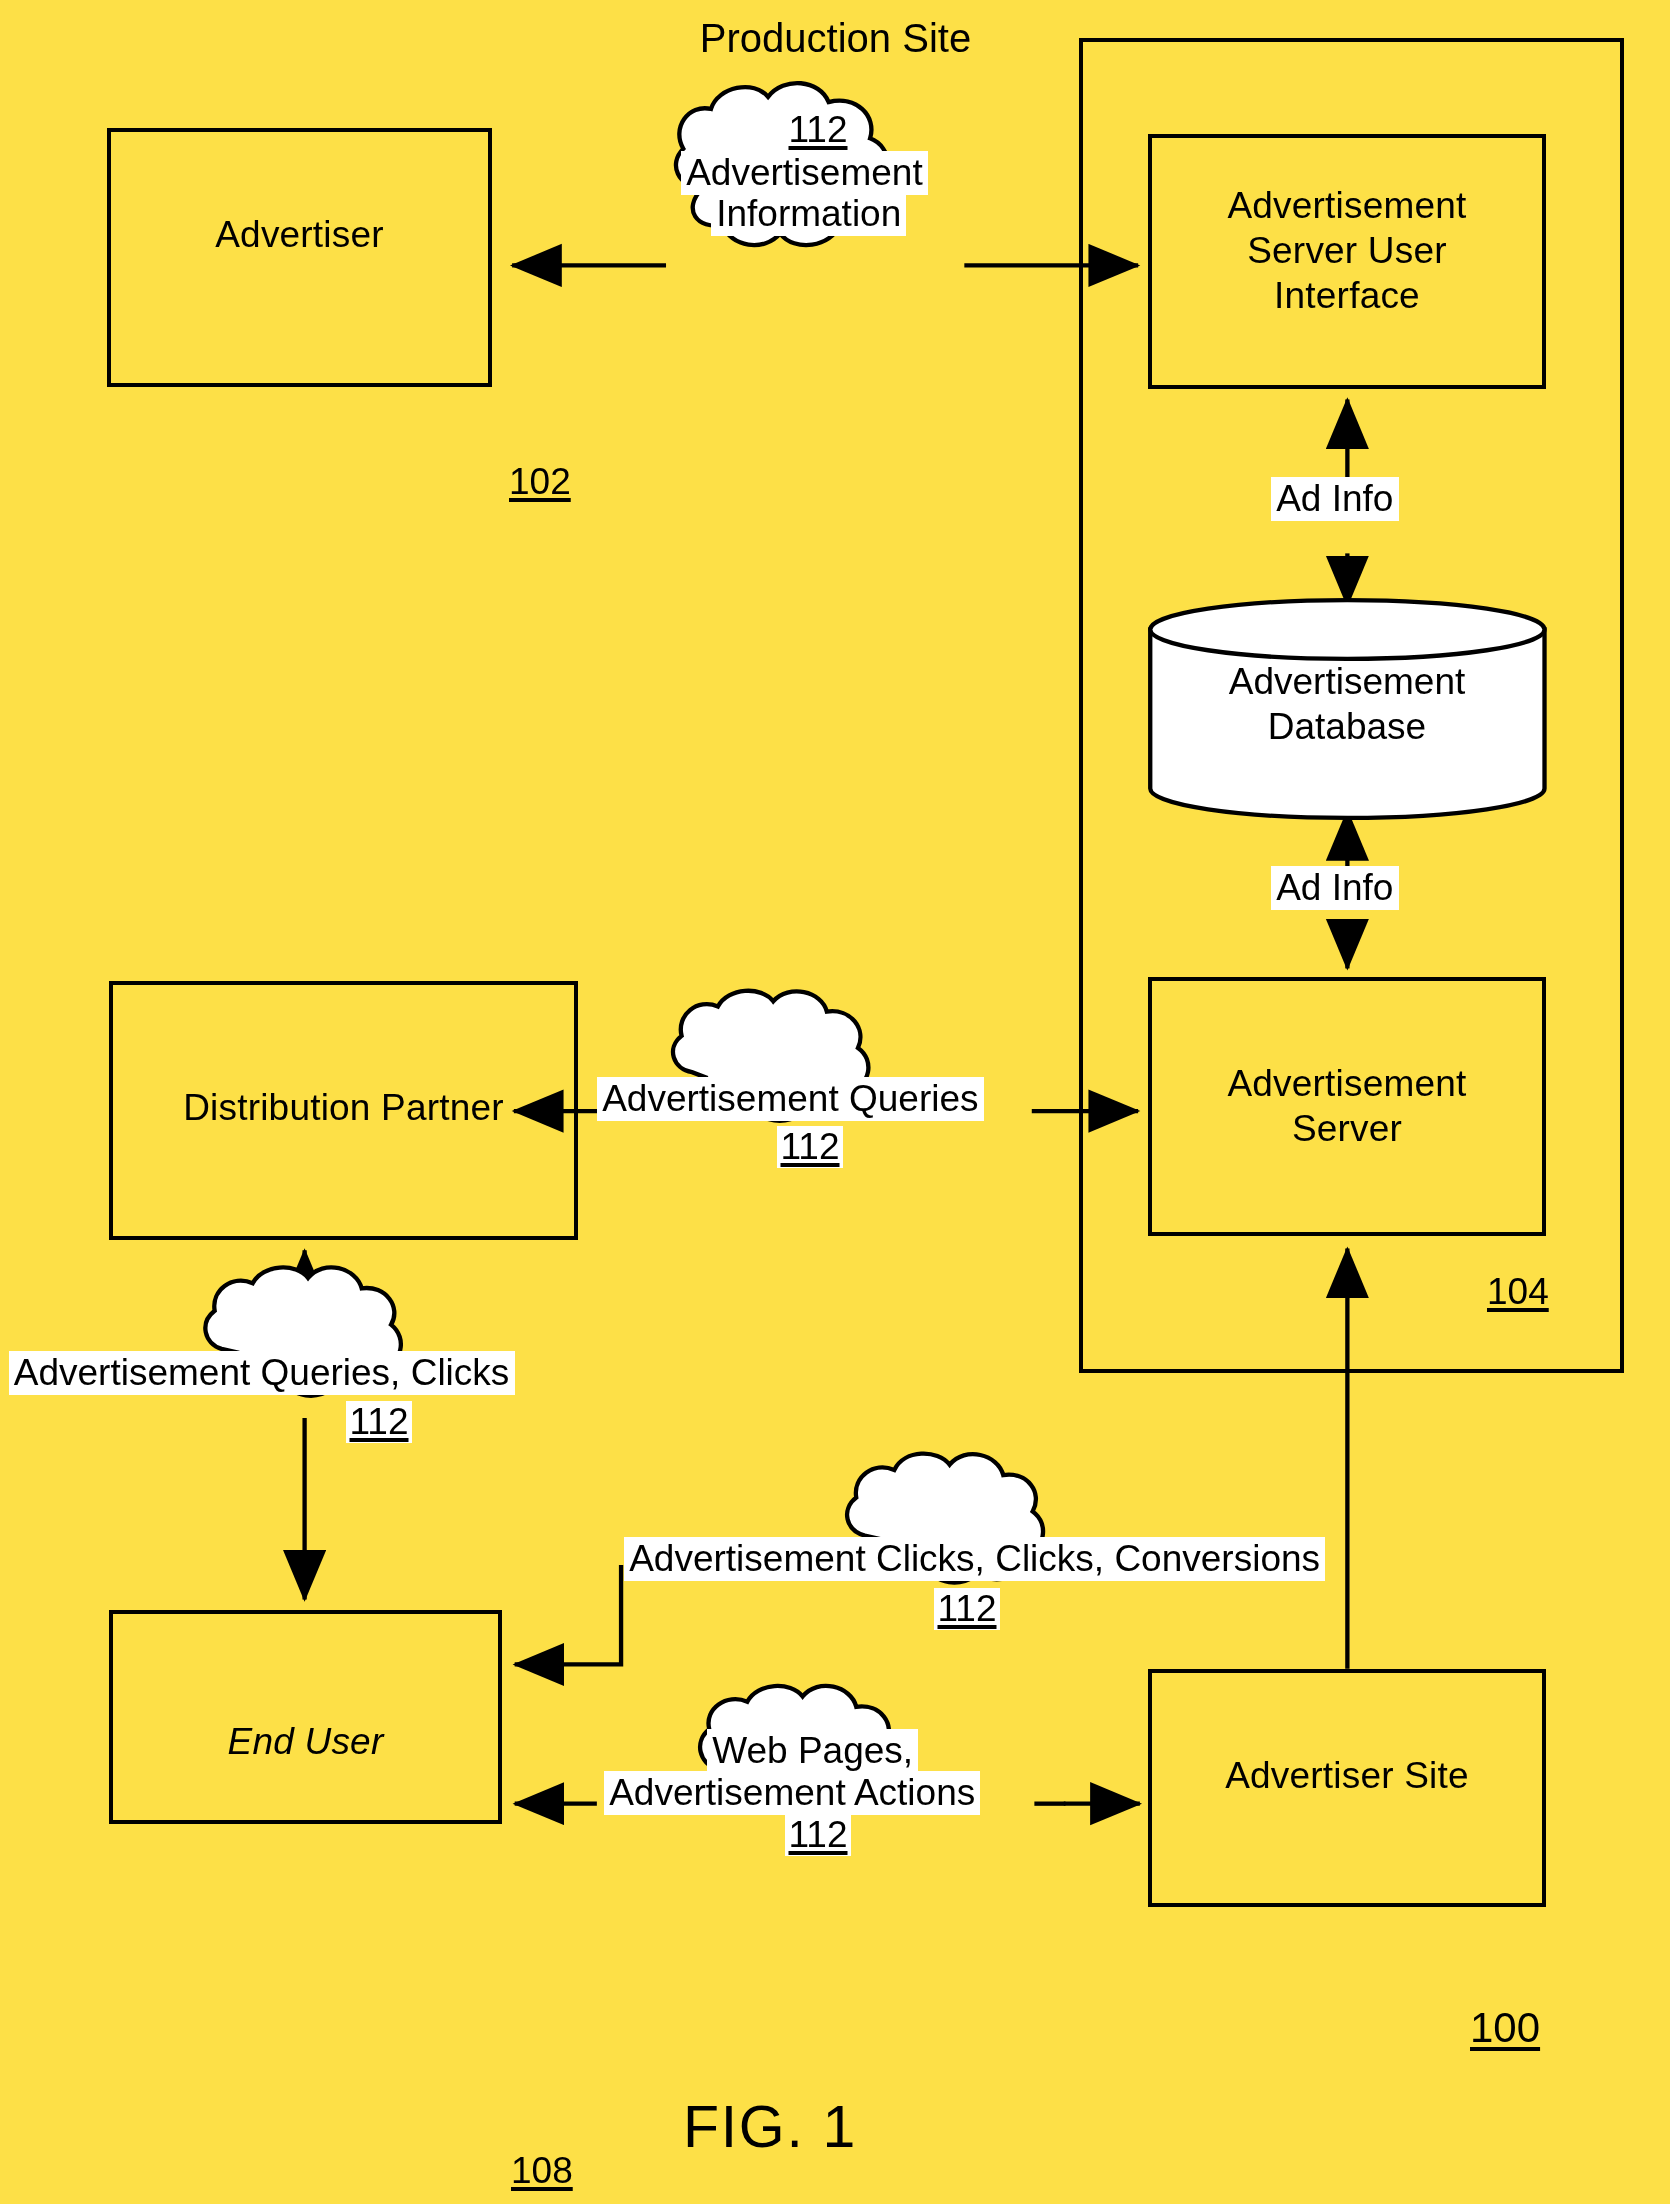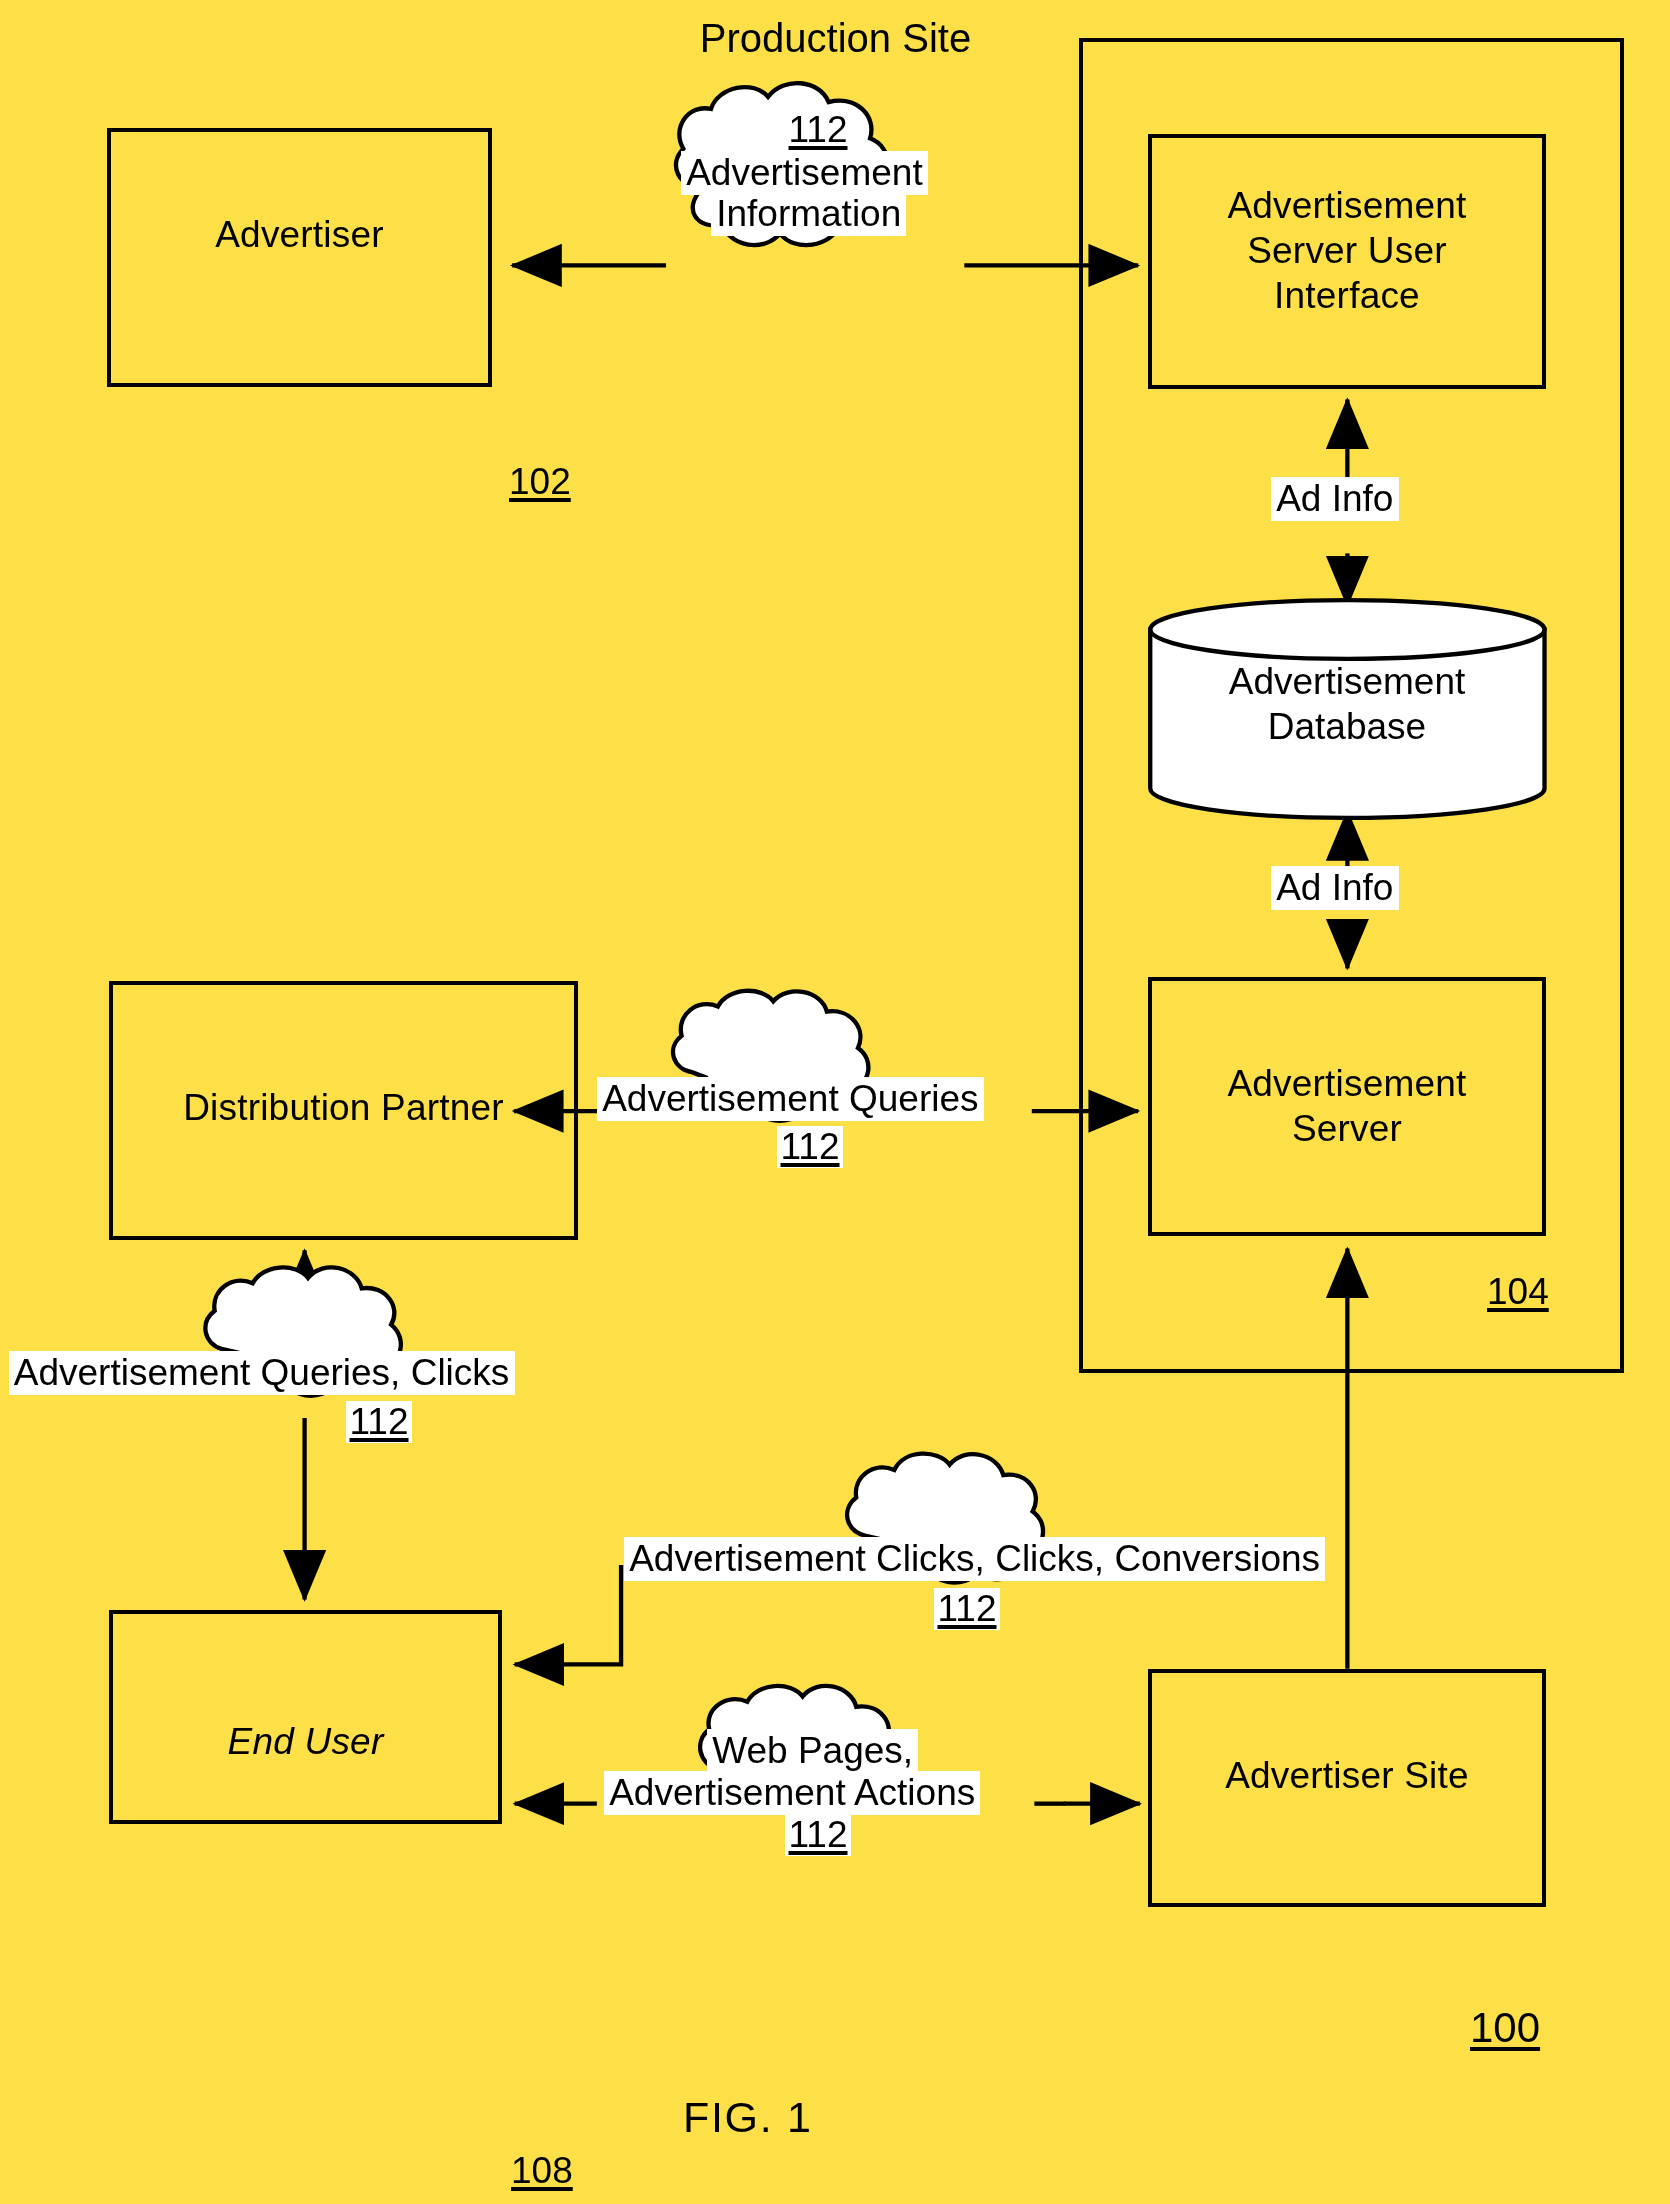--- a/index.html
+++ b/index.html
@@ -139,21 +139,21 @@
   #lbl-queries-3     { left: 624px;  top: 1537px; }
   #lbl-queries-3-ref { left: 934px; top: 1588px; }
 
   #lbl-webpages-l1   { left: 707px;  top: 1729px; }
   #lbl-webpages-l2   { left: 604px;  top: 1771px; }
   #lbl-webpages-ref  { left: 785px;  top: 1814px; }
 
   #ref-100 { position: absolute; left: 1470px; top: 2004px; font-size: 42px;
              text-decoration: underline; text-underline-offset: 5.2px;
              text-decoration-thickness: 4.3px; }
-  #fig-caption { position: absolute; left: 683px; top: 2093px; font-size: 43px;
+  #fig-caption { position: absolute; left: 683px; top: 2093px; font-size: 59px;
                  letter-spacing: 1.7px; }
 </style>
 </head>
 <body>
 
 <div id="stage">
 
   <svg id="vec" viewBox="0 0 1932 2549">
     <defs>
       <marker id="ah" markerWidth="14" markerHeight="14" refX="11.5" refY="5" orient="auto" markerUnits="strokeWidth">

